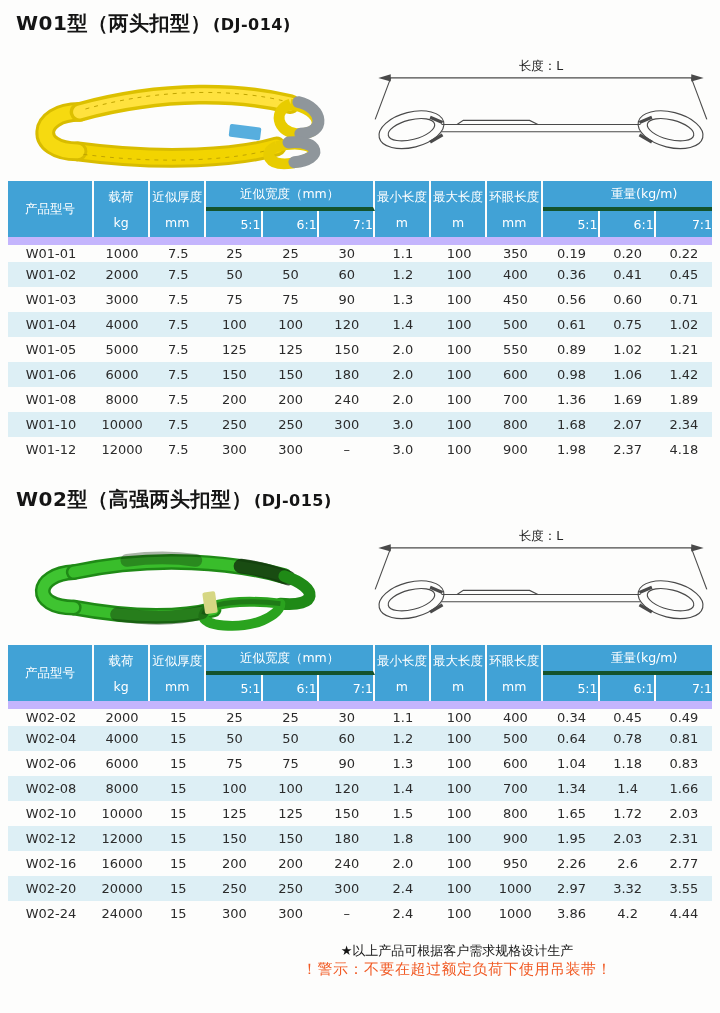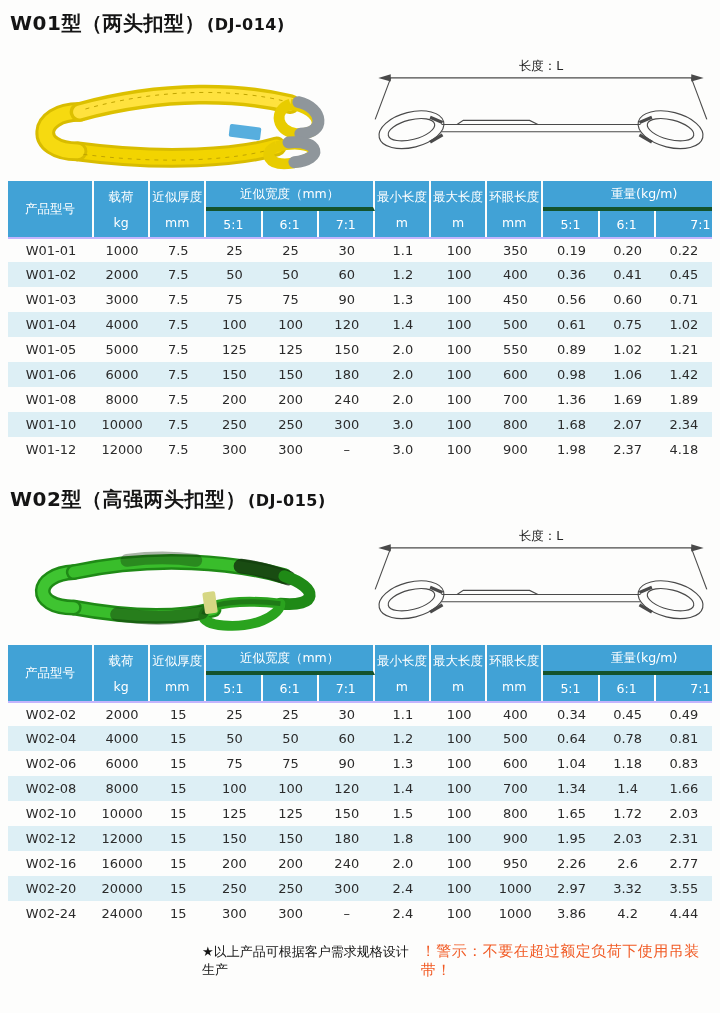--- a/index.html
+++ b/index.html
@@ -4,21 +4,21 @@
 <style>
   * { box-sizing: border-box; }
   html,body { margin:0; padding:0; }
   body {
     width:720px; height:1013px;
     background:#fdfdfc;
     font-family:"DejaVu Sans","Liberation Sans",sans-serif;
     color:#222; overflow:hidden;
   }
   .title {
-    margin:10px 0 2px 10px;
+    margin:10px 0 2px 16px;
     font-size:20px; font-weight:700; color:#151515; letter-spacing:.5px;
   }
   .title .code { font-size:16px; font-weight:600; margin-left:2px; }
   .figures {
     display:flex; align-items:flex-start; justify-content:space-between;
     padding:2px 6px 0 6px; height:138px;
   }
   .figures.second { height:126px; }
   .photo-wrap { width:352px; height:100%; }
   .diagram-wrap { width:344px; height:100%; padding-right:2px; }
@@ -29,35 +29,35 @@
     border-collapse:separate; border-spacing:0; table-layout:fixed;
   }
   table.spec col.c-model { width:86px; }
   thead th {
     background:#41a2d6; color:#ffffff; font-weight:400;
     font-size:12.5px; padding:0; text-align:center;
     border-right:2px solid #fdfdfc;
   }
   thead tr th:last-child { border-right:none;padding-left:33px; }
   thead th.group { height:30px; border-bottom:4px solid #14532d; }
-  thead tr.sub th { height:26px; }
+  thead tr.sub th { height:26px;text-align:right; }
   thead th.two-line { height:56px; }
   thead th.two-line .stack {
     display:flex; flex-direction:column; justify-content:center; gap:9px;
   }
   tbody td {
     text-align:center; height:25px; padding:0;
     font-size:13px; color:#2b2b2b; background:transparent;
   }
   tbody tr:nth-child(even) td { background:#ddeff5; }
-  tbody tr:first-child td { border-top:2px solid #c4b5fd; }
+  tbody tr:first-child td { border-top:8px solid #c4b5fd; }
 
   .footer {
     display:flex; justify-content:space-between; align-items:center;
-    margin-top:16px; padding:0 8px 0 202px;
+    margin-top:16px; padding:0 8px 0 202px;flex-direction:column;
   }
   .footer .note { font-size:13px; color:#141414; }
   .footer .warning { font-size:15px; color:#f15a24; letter-spacing:.5px; }
 </style>
 </head>
 <body>
 
 <h1 class="title">
   <span>W01型（两头扣型）</span><span class="code">(DJ-014)</span>
 </h1>

